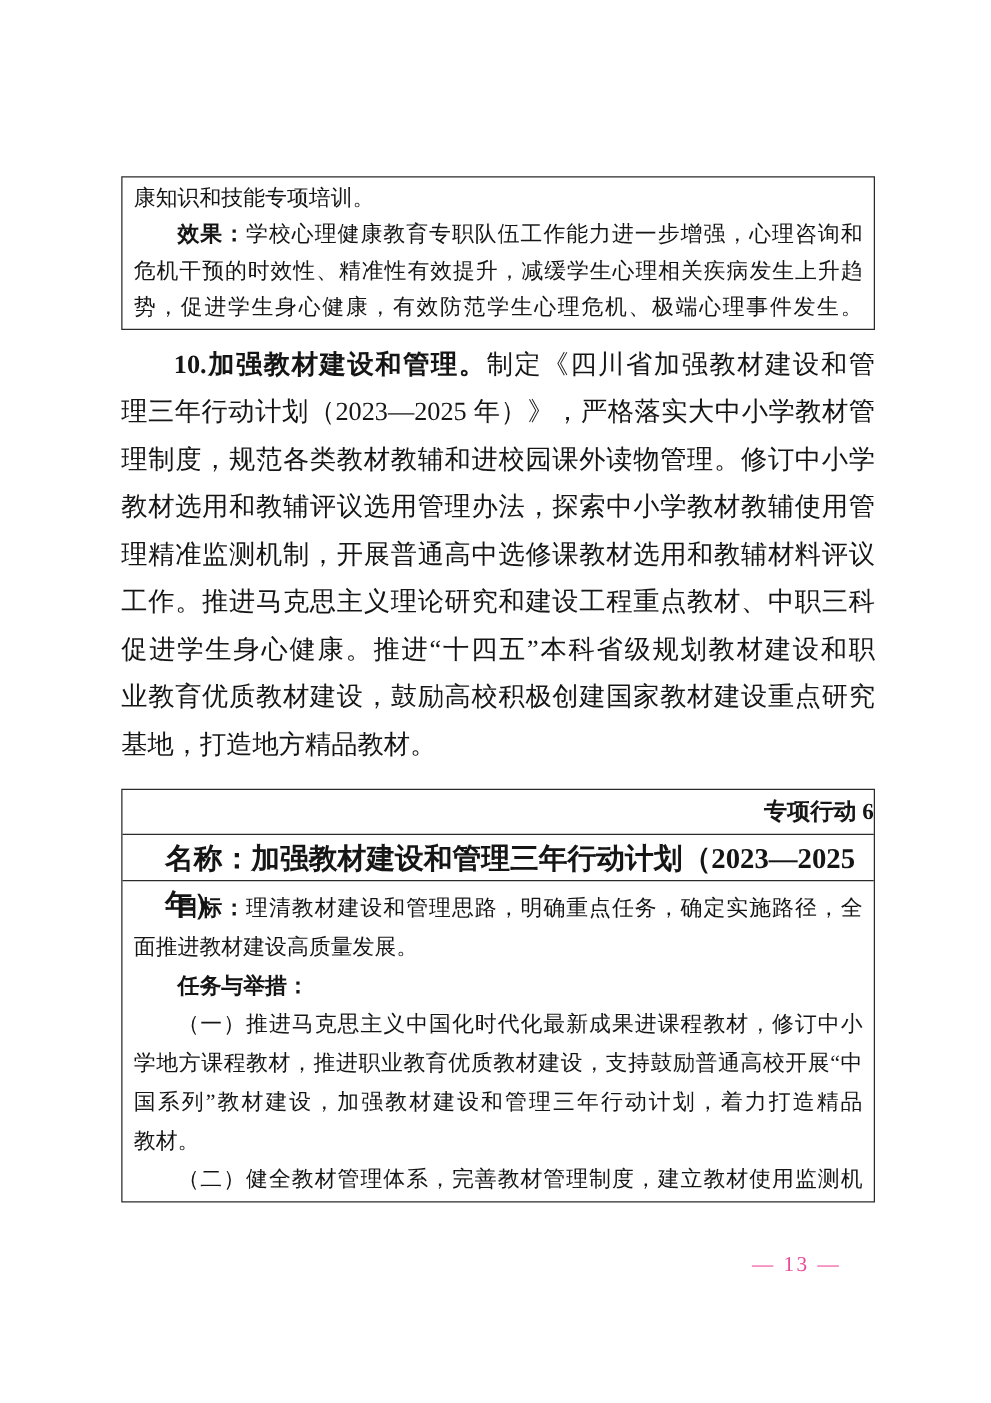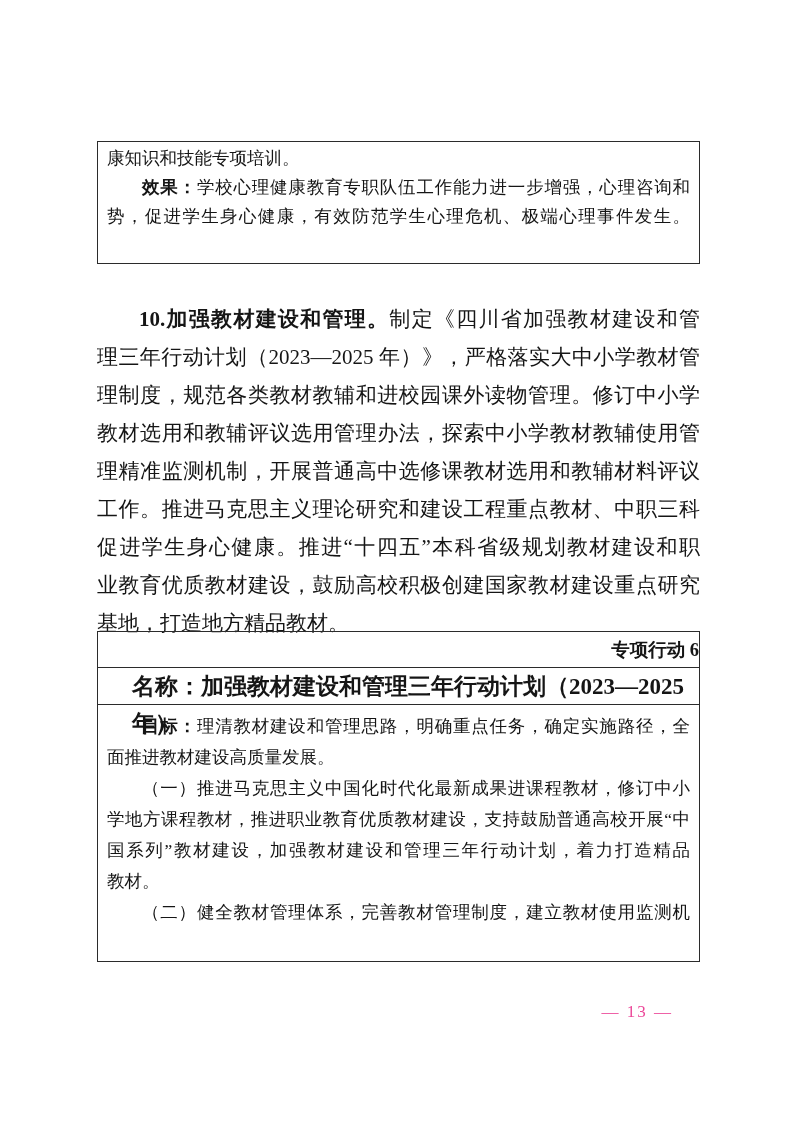--- a/index.html
+++ b/index.html
@@ -27,21 +27,21 @@
     width: 603px; height: 123px;
     border: 1.5px solid #2b2b2b;
     padding: 2px 9px;
     overflow: hidden;
   }
   .bline { font-size: 17.5px; line-height: 29px; }
 
   
   .para {
     position: absolute;
-    left: 97px; top: 300px;
+    left: 97px; top: 272px;
     width: 603px;
   }
   .pline { font-size: 21px; line-height: 38px; }
 
   
   .action-table {
     position: absolute;
     left: 97px; top: 631px;
     width: 603px;
     border: 1.5px solid #2b2b2b;
@@ -78,20 +78,21 @@
   }
 </style>
 </head>
 <body>
 
 <div class="page">
 
   <div class="effect-box">
     <div class="bline nline">康知识和技能专项培训。</div>
     <div class="bline jline indent"><span class="bold">效果：</span><span>学校心理健康教育专职队伍工作能力进一步增强，心理咨询和</span></div>
+    <div class="bline jline">危机干预的时效性、精准性有效提升，减缓学生心理相关疾病发生上升趋</div>
     <div class="bline jline">势，促进学生身心健康，有效防范学生心理危机、极端心理事件发生。</div>
   </div>
 
   <div class="para">
     <div class="pline jline indent"><span class="bold">10.加强教材建设和管理。</span><span>制定《四川省加强教材建设和管</span></div>
     <div class="pline jline">理三年行动计划（2023—2025 年）》，严格落实大中小学教材管</div>
     <div class="pline jline">理制度，规范各类教材教辅和进校园课外读物管理。修订中小学</div>
     <div class="pline jline">教材选用和教辅评议选用管理办法，探索中小学教材教辅使用管</div>
     <div class="pline jline">理精准监测机制，开展普通高中选修课教材选用和教辅材料评议</div>
     <div class="pline jline">工作。推进马克思主义理论研究和建设工程重点教材、中职三科</div>
@@ -99,20 +100,21 @@
     <div class="pline jline">业教育优质教材建设，鼓励高校积极创建国家教材建设重点研究</div>
     <div class="pline nline">基地，打造地方精品教材。</div>
   </div>
 
   <div class="action-table">
     <div class="trow-header">专项行动 6</div>
     <div class="trow-name">名称：加强教材建设和管理三年行动计划（2023—2025 年）</div>
     <div class="trow-body">
       <div class="tline jline indent"><span class="bold">目标：</span><span>理清教材建设和管理思路，明确重点任务，确定实施路径，全</span></div>
       <div class="tline nline">面推进教材建设高质量发展。</div>
+      <div class="tline nline indent bold">任务与举措：</div>
       <div class="tline jline indent">（一）推进马克思主义中国化时代化最新成果进课程教材，修订中小</div>
       <div class="tline jline">学地方课程教材，推进职业教育优质教材建设，支持鼓励普通高校开展“中</div>
       <div class="tline jline">国系列”教材建设，加强教材建设和管理三年行动计划，着力打造精品</div>
       <div class="tline nline">教材。</div>
       <div class="tline jline indent">（二）健全教材管理体系，完善教材管理制度，建立教材使用监测机</div>
     </div>
   </div>
 
   <div class="pagenum">— 13 —</div>
 

